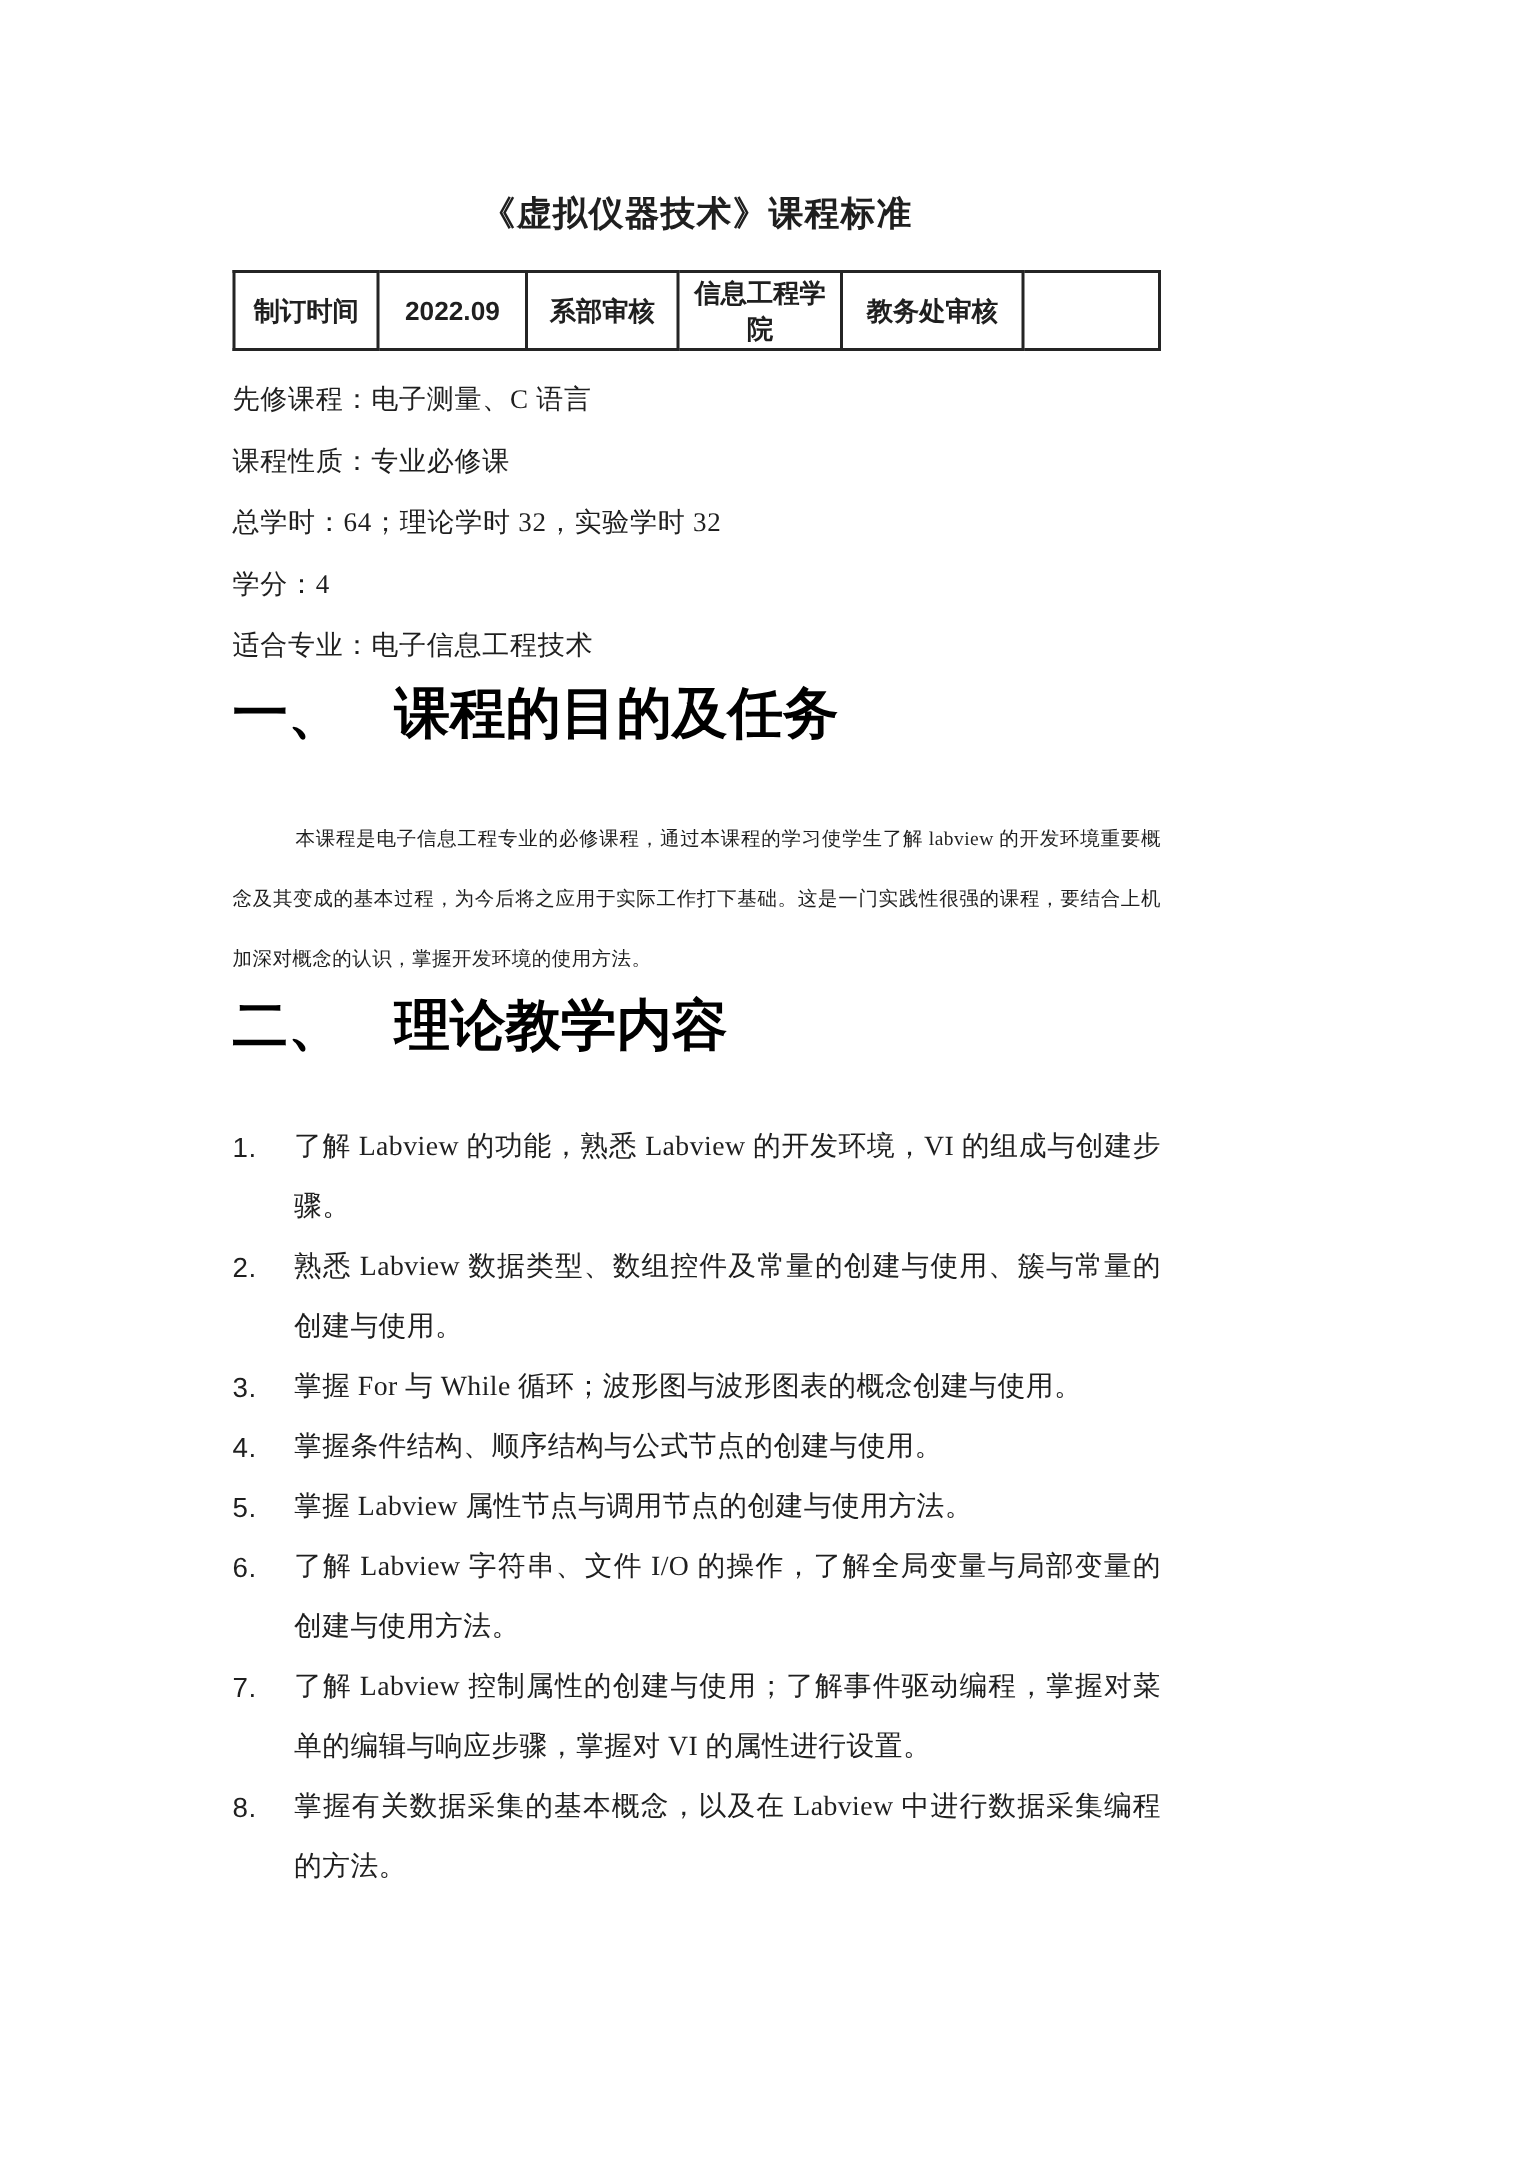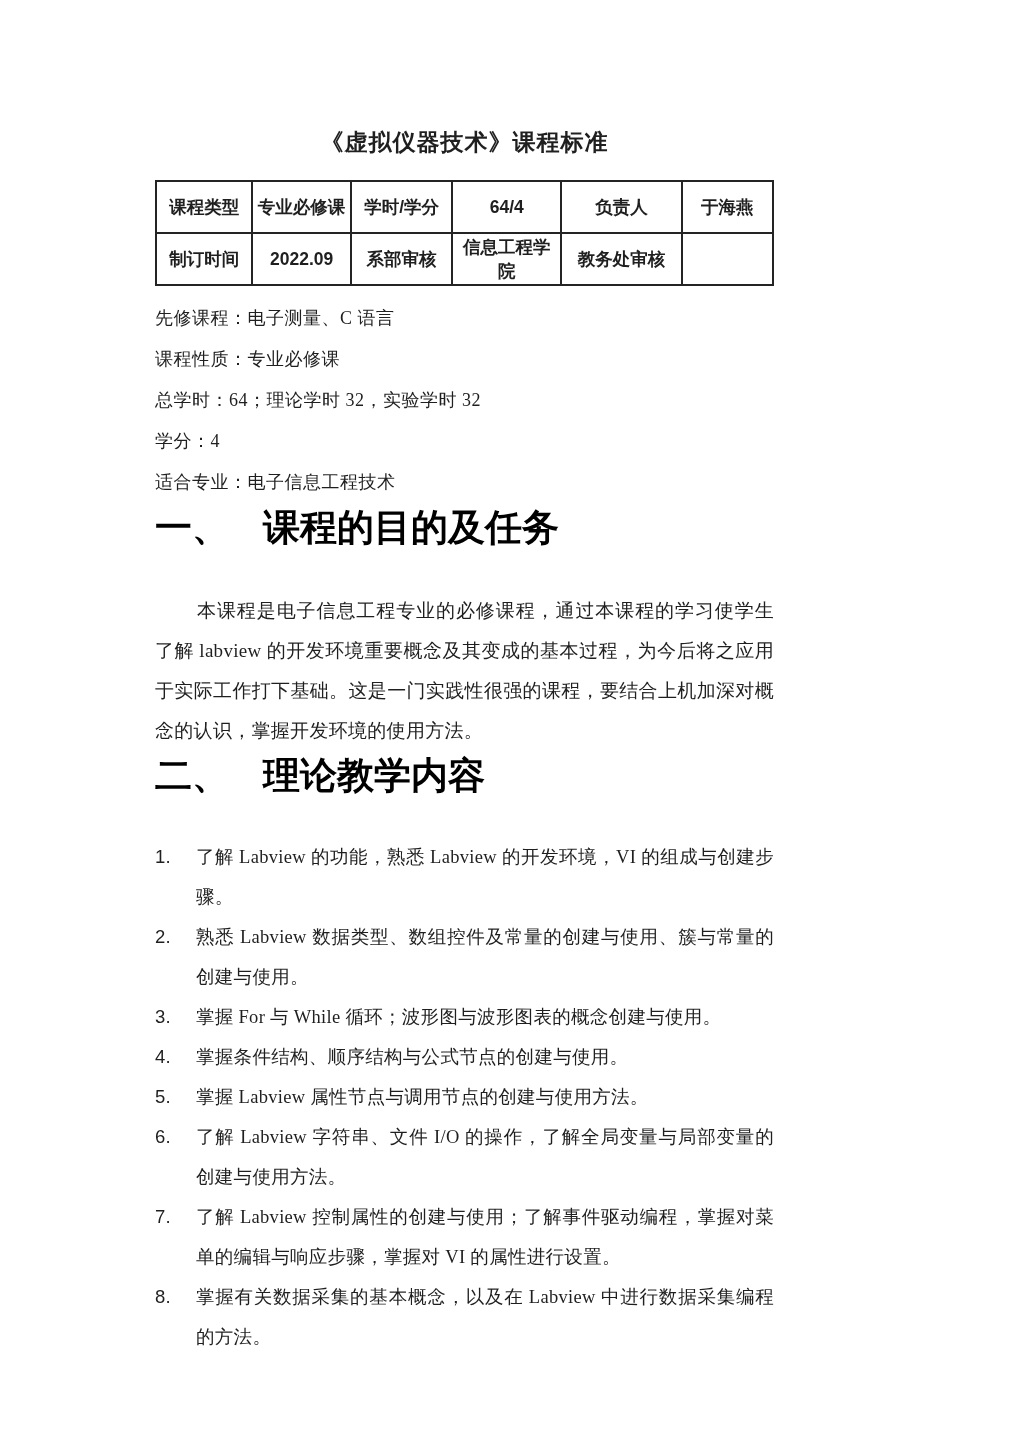--- a/index.html
+++ b/index.html
@@ -62,21 +62,21 @@
     color: #000000;
   }
   h2.section-heading .sec-num {
     display: inline-block;
     min-width: 108px;
   }
   .section-1 { margin-top: 24px; }
   .section-2 { margin-top: 38px; }
   .body-para {
     margin: 38px 0 0 0;
-    font-size: 19px;
+    font-size: 13px;
     line-height: 40px;
     text-align: justify;
     text-indent: 42px;
     letter-spacing: 0.3px;
   }
   ol.topic-list {
     list-style: none;
     margin: 36px 0 0 0;
     padding: 0;
   }
@@ -104,28 +104,20 @@
   <table class="info-table">
     <colgroup>
       <col style="width:15.6%">
       <col style="width:16.0%">
       <col style="width:16.4%">
       <col style="width:17.7%">
       <col style="width:19.5%">
       <col style="width:14.8%">
     </colgroup>
     <tbody>
-      <tr>
-        <td>课程类型</td>
-        <td>专业必修课</td>
-        <td>学时/学分</td>
-        <td>64/4</td>
-        <td>负责人</td>
-        <td>于海燕</td>
-      </tr>
       <tr>
         <td>制订时间</td>
         <td>2022.09</td>
         <td>系部审核</td>
         <td>信息工程学院</td>
         <td>教务处审核</td>
         <td></td>
       </tr>
     </tbody>
   </table>

